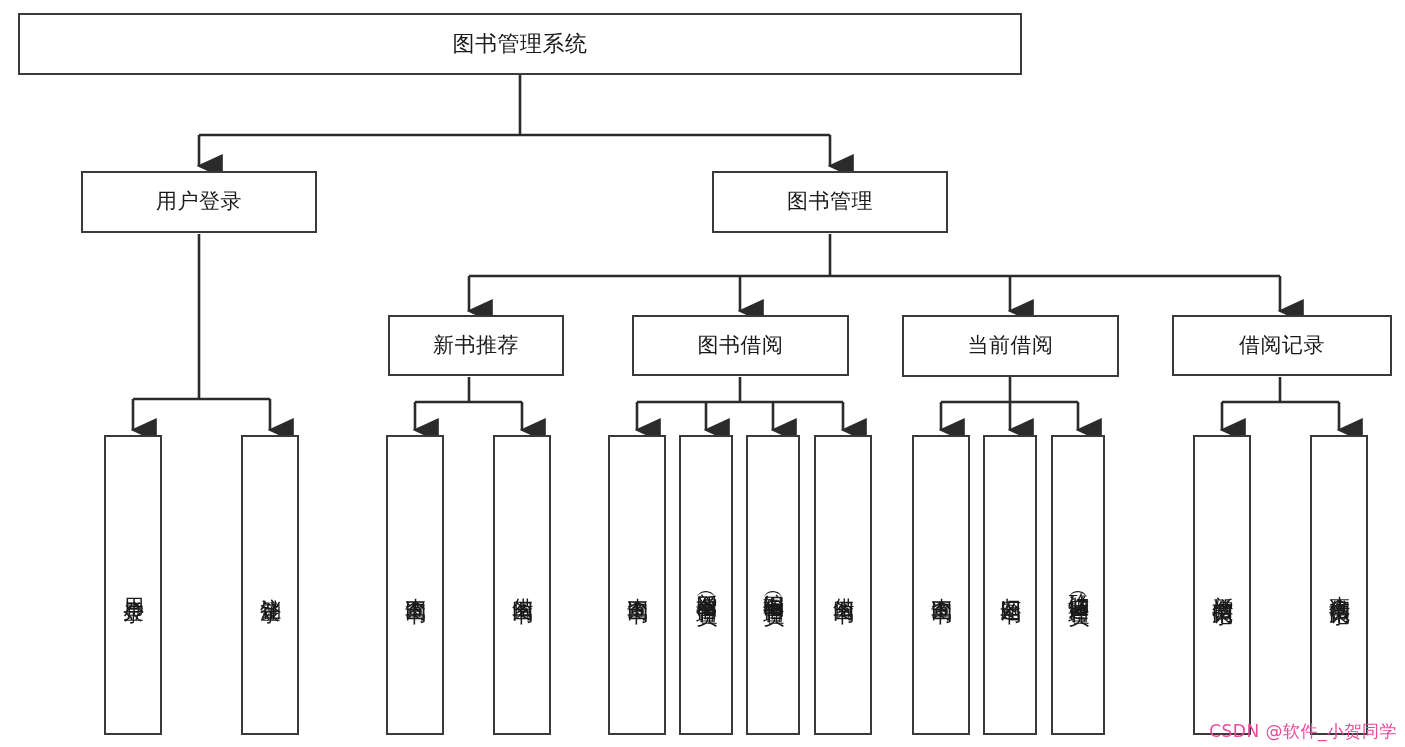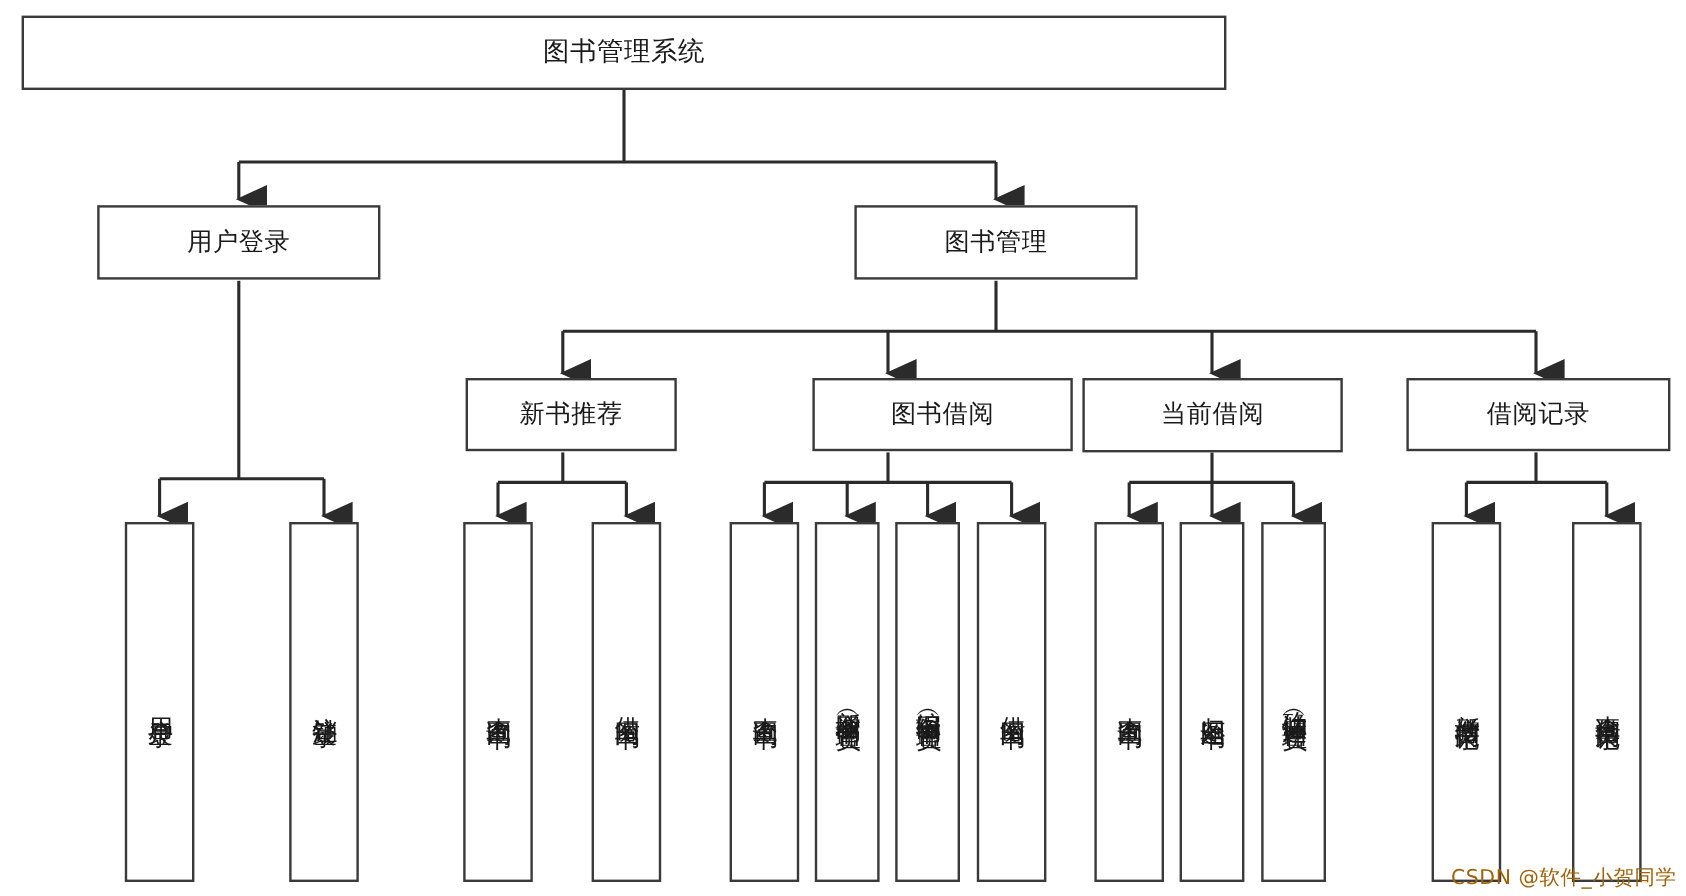--- a/index.html
+++ b/index.html
@@ -54,21 +54,21 @@
     white-space: nowrap;
   }
   .node.root .label {
     font-size: 22px;
   }
   .watermark {
     position: absolute;
     right: 8px;
     bottom: 4px;
     font-size: 17px;
-    color: #a16207;
+    color: #ec4899;
     letter-spacing: 0.5px;
     white-space: nowrap;
   }
 </style>
 </head>
 <body>
 
 <div id="canvas">
 
   <svg class="wires" viewBox="0 0 1405 747">
@@ -130,21 +130,21 @@
   <div class="node horiz" style="left:81px; top:171px; width:236px; height:62px;">
     <span class="label">用户登录</span>
   </div>
   <div class="node horiz" style="left:712px; top:171px; width:236px; height:62px;">
     <span class="label">图书管理</span>
   </div>
 
   <div class="node horiz" style="left:352px; top:315px; width:176px; height:61px;margin-left:36px;">
     <span class="label">新书推荐</span>
   </div>
-  <div class="node horiz" style="left:632px; top:315px; width:217px; height:61px;margin-left:45px;">
+  <div class="node horiz" style="left:632px; top:315px; width:217px; height:61px;">
     <span class="label">图书借阅</span>
   </div>
   <div class="node horiz" style="left:902px; top:315px; width:217px; height:62px;">
     <span class="label">当前借阅</span>
   </div>
   <div class="node horiz" style="left:1172px; top:315px; width:220px; height:61px;">
     <span class="label">借阅记录</span>
   </div>
 
   <div class="node vert" style="left:104px; top:435px; width:58px; height:300px;">

